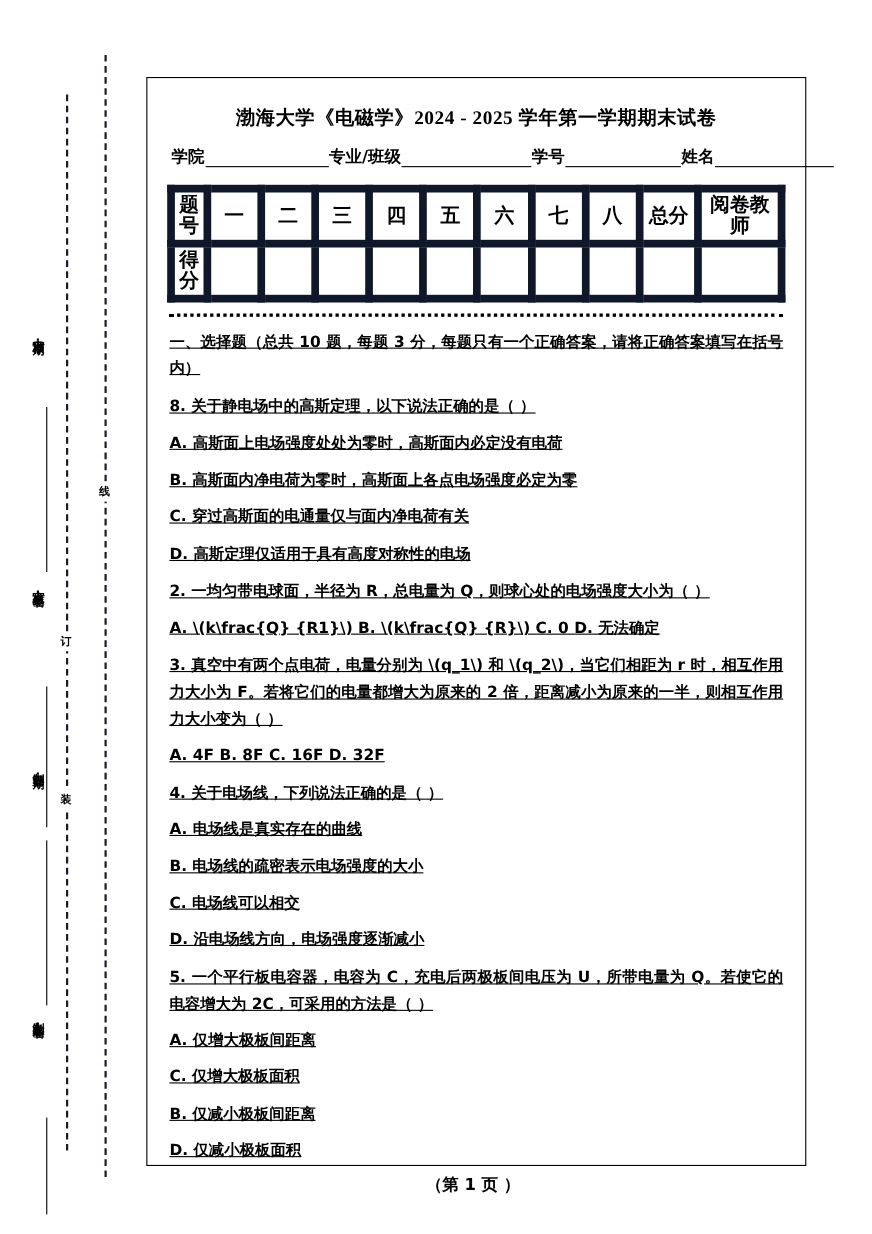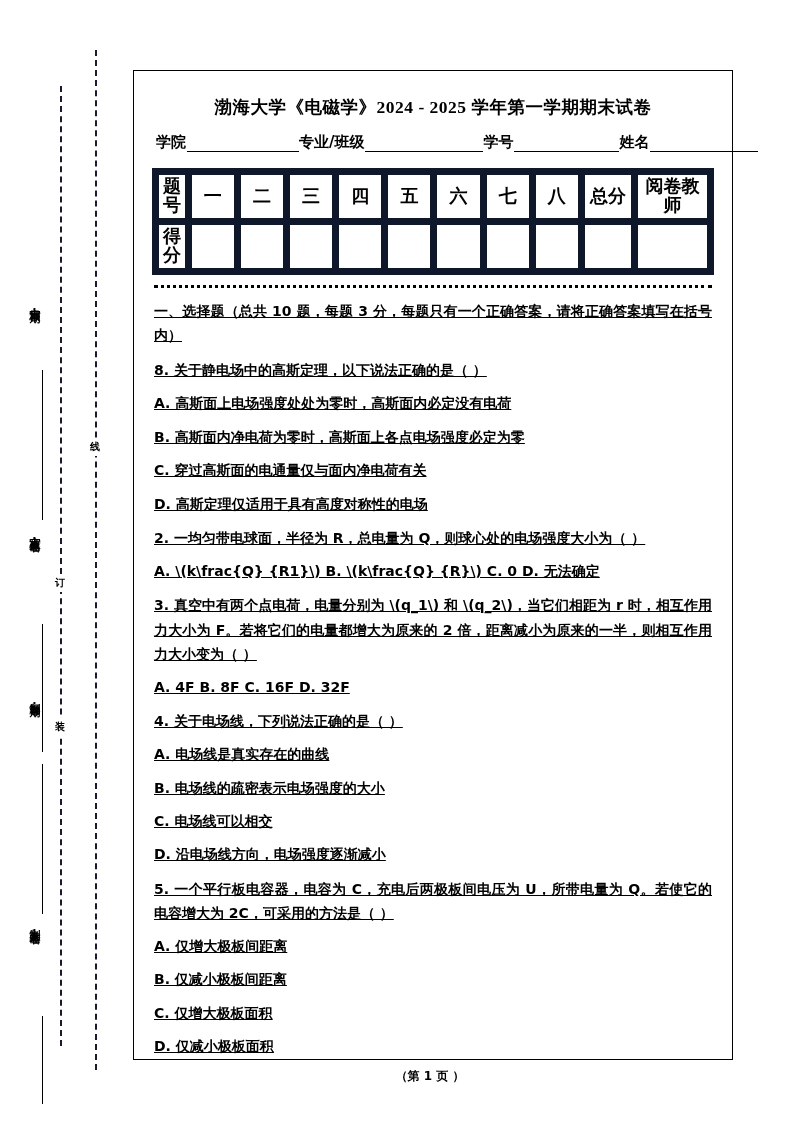--- a/index.html
+++ b/index.html
@@ -158,21 +158,21 @@
     white-space: nowrap;
   }
 
   
   .page-footer {
     position: absolute;
     left: 133px; top: 1068px;
     width: 594px;
     text-align: center;
     font-family: "DejaVu Sans", sans-serif;
-    font-size: 12px;
+    font-size: 15px;
     font-weight: bold;
   }
 </style>
 </head>
 <body>
 
 <div class="margin-zone">
 
   <div class="vlabel" style="left:26px; top:300px;">审核日期:</div>
   <div class="vlabel-rule" style="left:42px; top:370px; height:150px;"></div>
@@ -272,20 +272,20 @@
     <div class="q-opt-inline">A. 4F   B. 8F   C. 16F   D. 32F</div>
 
     <div class="q-stem">4. 关于电场线，下列说法正确的是（   ）</div>
     <div class="q-opt">A. 电场线是真实存在的曲线</div>
     <div class="q-opt">B. 电场线的疏密表示电场强度的大小</div>
     <div class="q-opt">C. 电场线可以相交</div>
     <div class="q-opt">D. 沿电场线方向，电场强度逐渐减小</div>
 
     <div class="q-stem">5. 一个平行板电容器，电容为 C，充电后两极板间电压为 U，所带电量为 Q。若使它的电容增大为 2C，可采用的方法是（   ）</div>
     <div class="q-opt">A. 仅增大极板间距离</div>
+    <div class="q-opt">C. 仅增大极板面积</div>
     <div class="q-opt">B. 仅减小极板间距离</div>
-    <div class="q-opt">C. 仅增大极板面积</div>
     <div class="q-opt">D. 仅减小极板面积</div>
 
   </div>
 </div>
 
 <div class="page-footer">（第 1 页 ）</div>
 
 </body></html>

